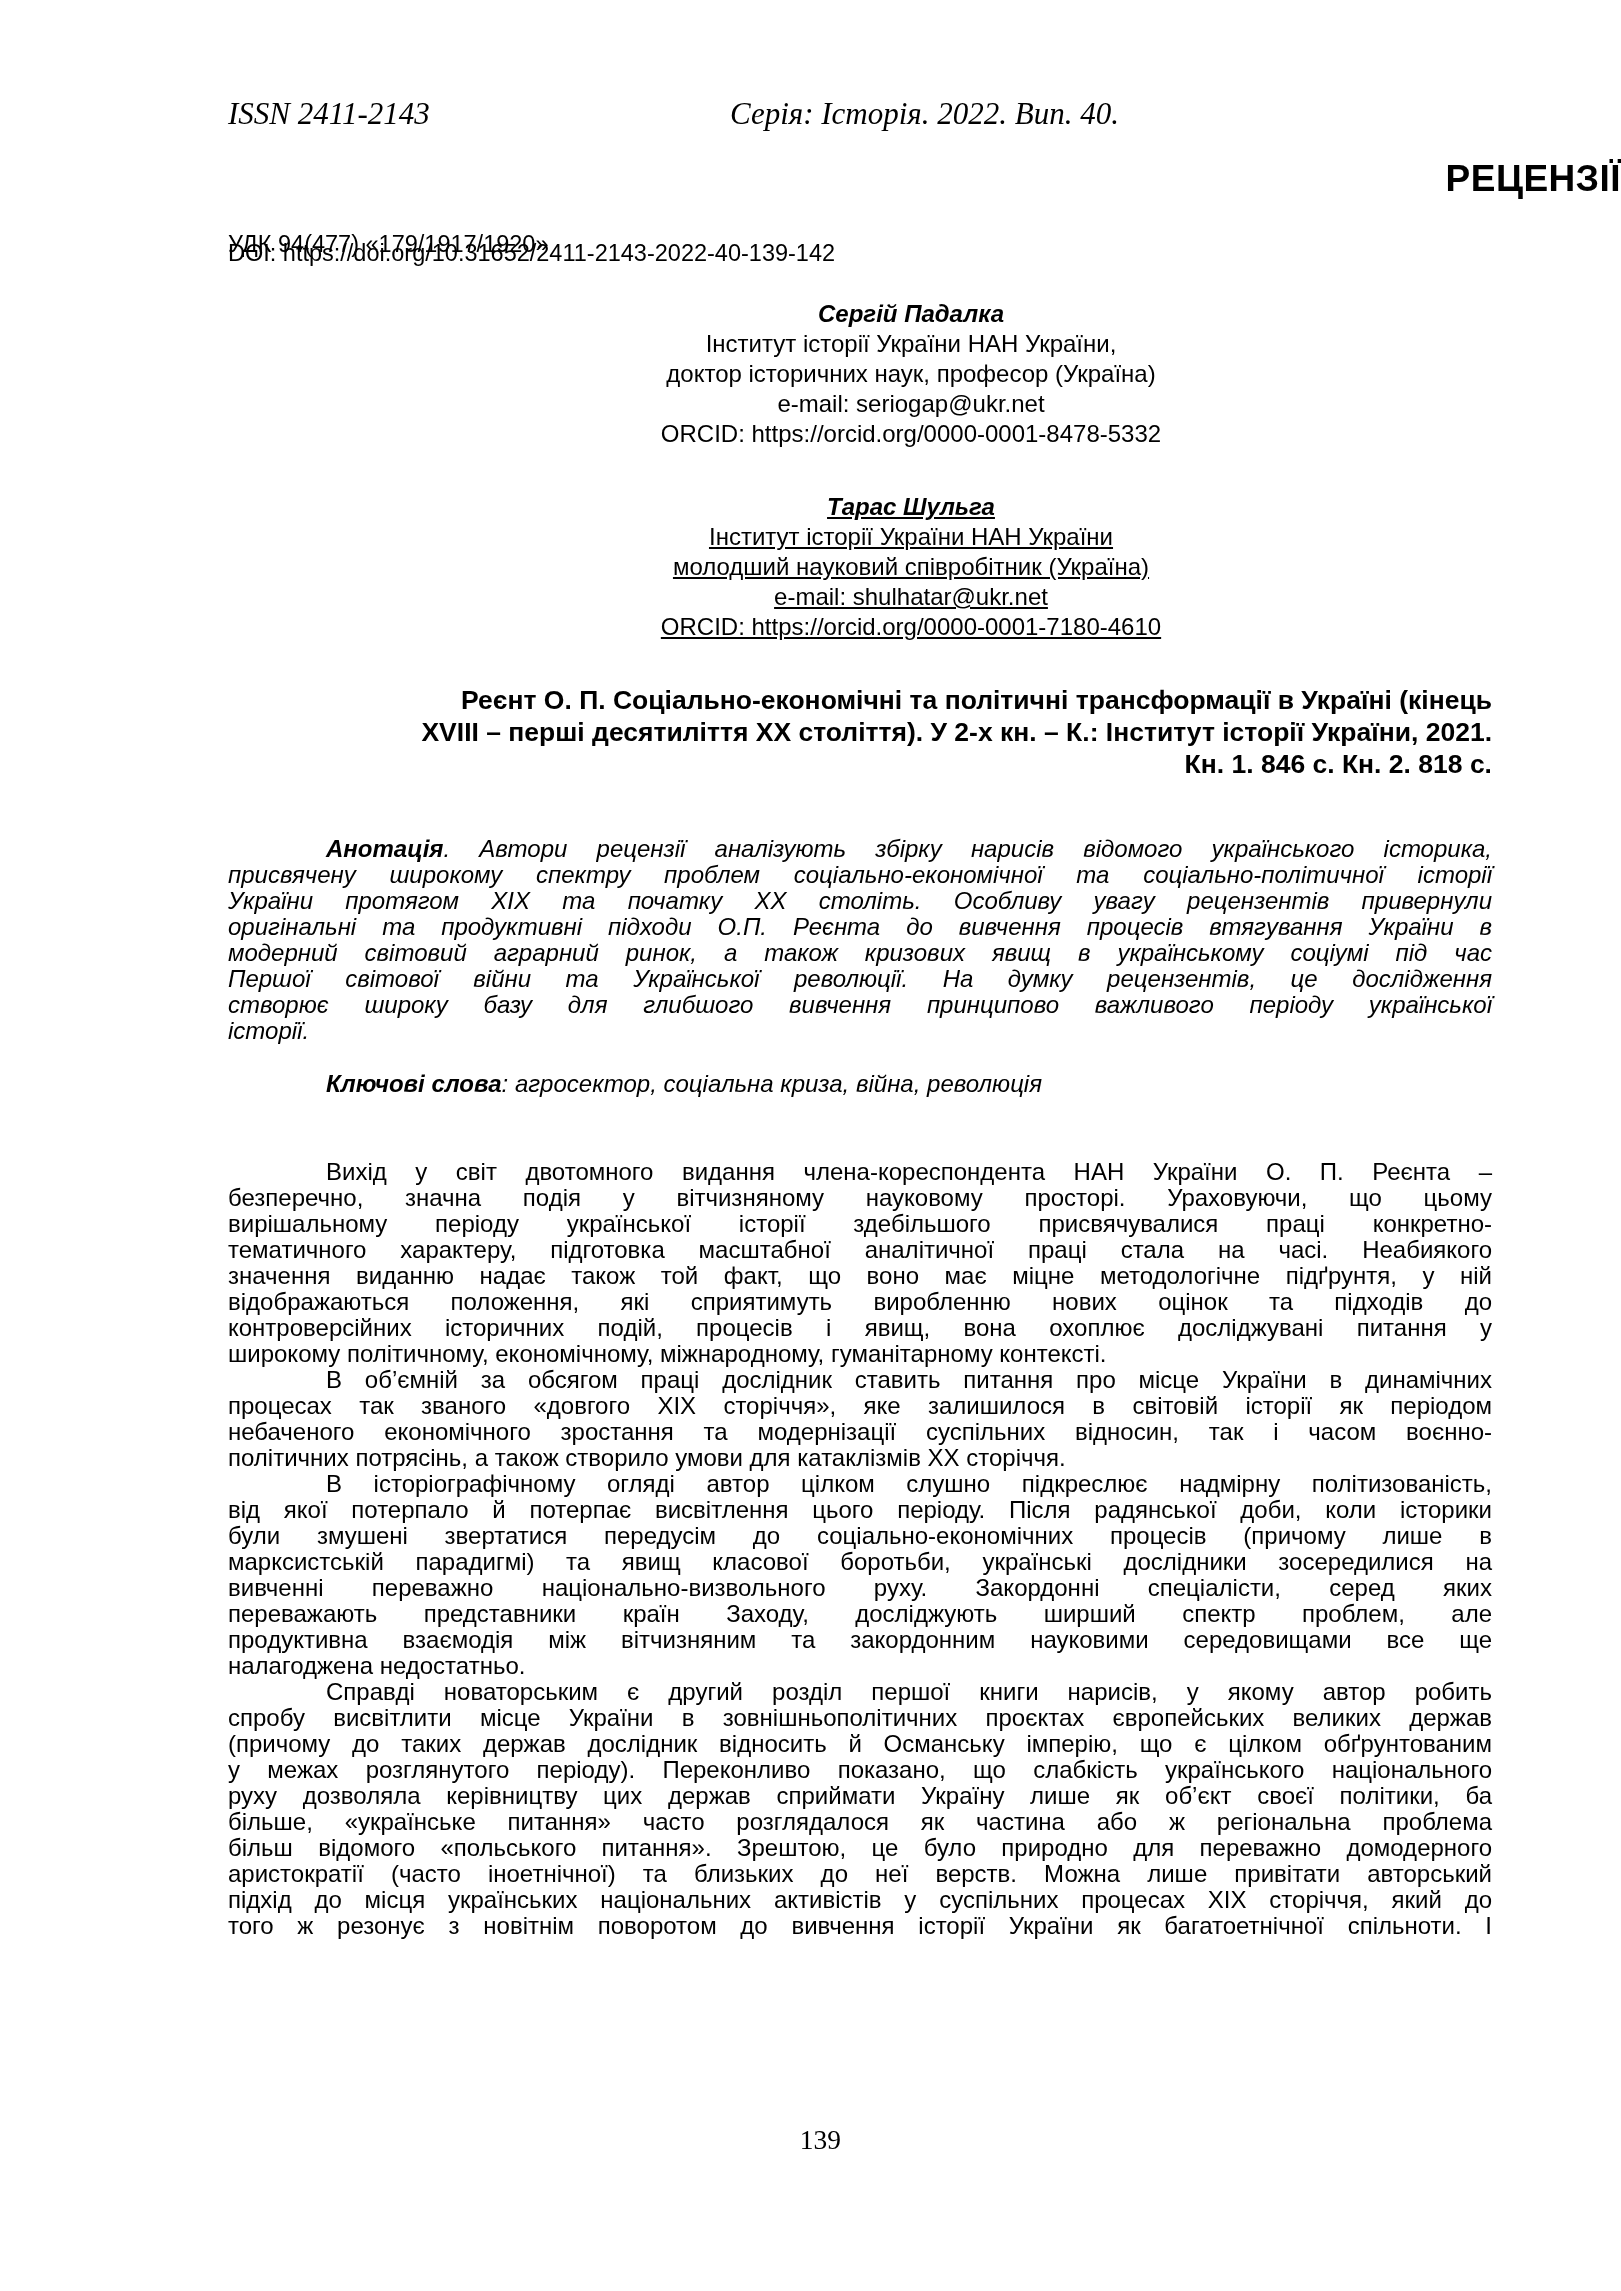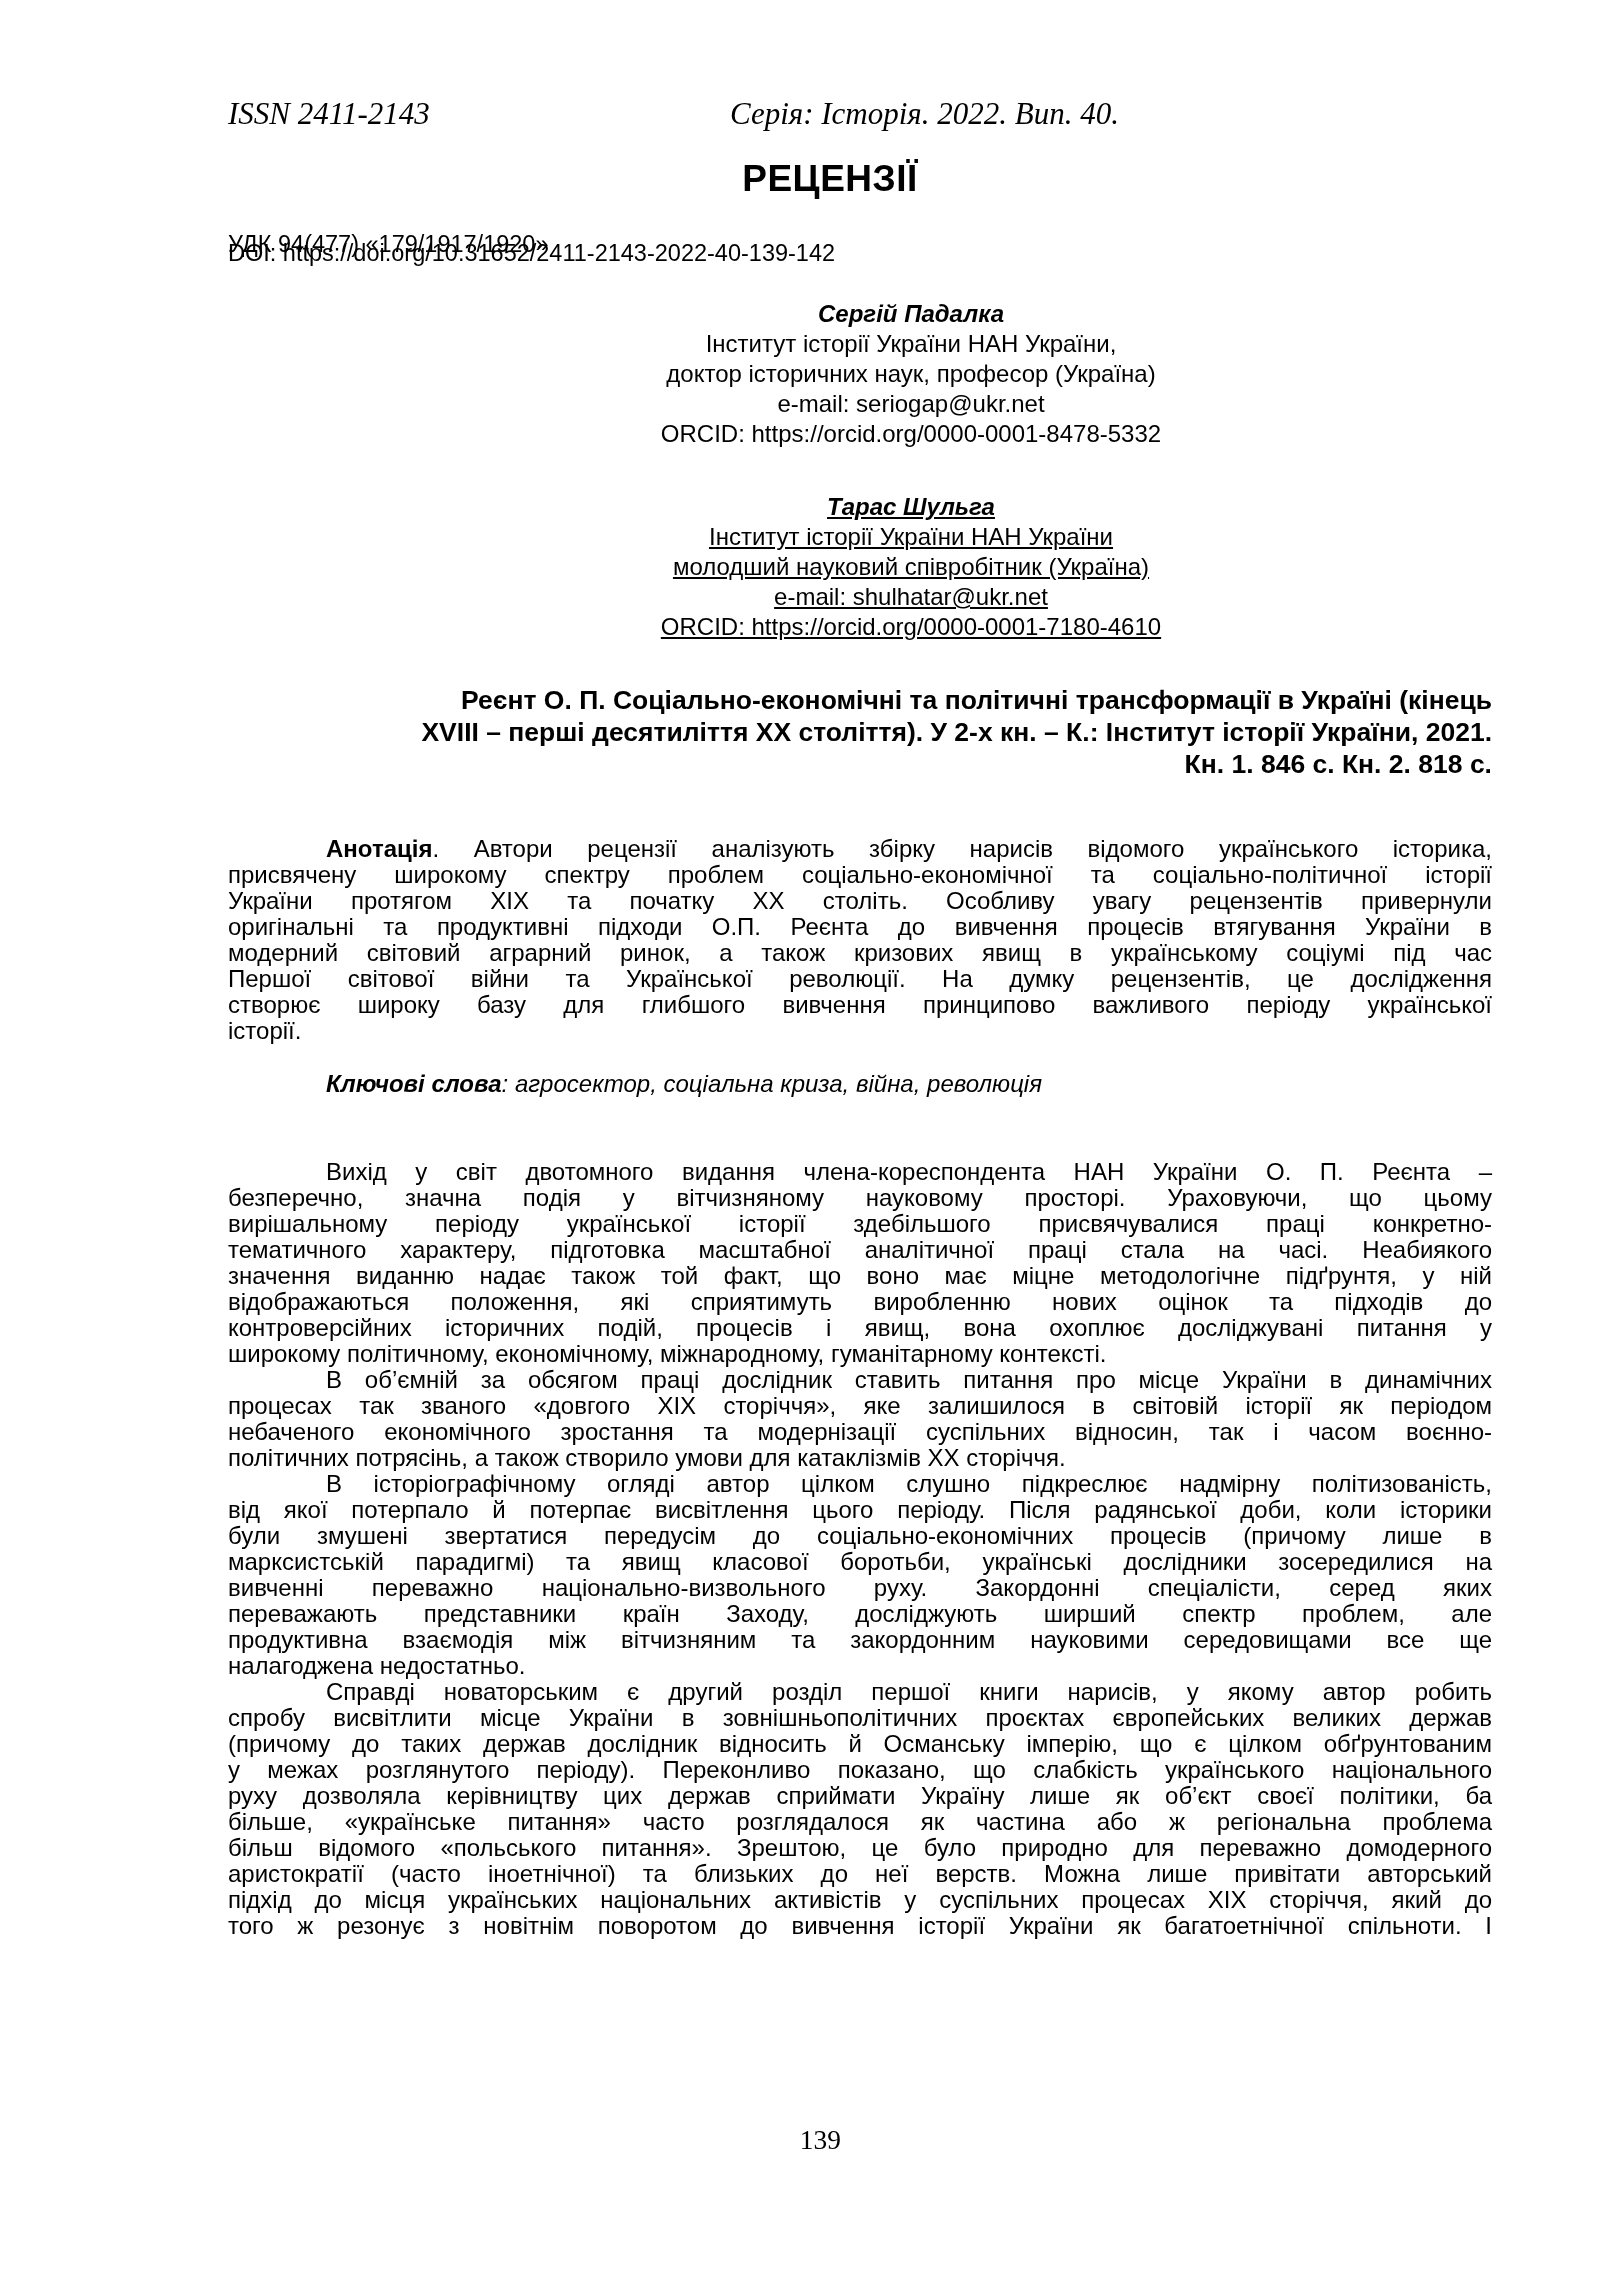--- a/index.html
+++ b/index.html
@@ -1,36 +1,36 @@
 <!DOCTYPE html>
 <html><head>
 <meta charset="utf-8">
 <style>
   html, body { margin: 0; padding: 0; background: #ffffff; }
   body { width: 1621px; height: 2292px; position: relative; overflow: hidden; color: #000; }
   .page { position: absolute; left: 0; top: 0; width: 1621px; height: 2292px; background: #fff; }
   .hdr { position: absolute; top: 98px; font-family: "Liberation Serif", "DejaVu Serif", serif; font-style: italic; font-size: 31px; line-height: 31px; }
   .hdr-left { left: 228px; }
   .hdr-right { left: 730px; }
-  .section-title { position: absolute; top: 157px; left: 0; width: 1621px; text-align: center; padding-left: 39px; box-sizing: border-box;
+  .section-title { position: absolute; top: 157px; left: 0; width: 1621px; text-align: right; padding-left: 39px; box-sizing: border-box;
     font-family: "Liberation Sans", "DejaVu Sans", sans-serif; font-weight: bold; font-size: 37px; line-height: 43px; letter-spacing: 0.5px; }
   .meta { position: absolute; left: 228px; font-family: "Liberation Sans", "DejaVu Sans", sans-serif; font-size: 23.5px; line-height: 29px; }
   .meta-udk { top: 210px; margin-top: 20px; }
   .meta-doi { top: 239px; }
   .author-block { position: absolute; left: 421px; width: 980px; text-align: center; font-family: "Liberation Sans", "DejaVu Sans", sans-serif; font-size: 24px; line-height: 30px; }
   .author-block .name { font-weight: bold; font-style: italic; }
   .author-1 { top: 299px; }
   .author-2 { top: 492px; text-decoration: underline; }
   .book-title { position: absolute; left: 228px; width: 1264px; top: 684px; text-align: center; font-family: "Liberation Sans", "DejaVu Sans", sans-serif; font-weight: bold; font-size: 26.5px; line-height: 32px; }
   .book-title div { white-space: nowrap; text-align: right; }
   .text-block { position: absolute; left: 228px; width: 1264px; font-family: "Liberation Sans", "DejaVu Sans", sans-serif; font-size: 24px; line-height: 26px; }
   .line { display: block; white-space: nowrap; height: 26px; text-align: justify; text-align-last: justify; }
   .line.last { text-align-last: left; }
   .indent { padding-left: 98px; }
-  .abstract { top: 836px; }
+  .abstract { top: 836px; font-style: italic; }
   .abstract .lbl { font-weight: bold; }
   .keywords { position: absolute; left: 326px; top: 1071px; font-family: "Liberation Sans", "DejaVu Sans", sans-serif; font-size: 24px; line-height: 26.5px; font-style: italic; }
   .keywords .lbl { font-weight: bold; }
   .body-text { top: 1159px; }
   .page-number { position: absolute; top: 2125px; left: 0; width: 1621px; text-align: center; font-family: "Liberation Serif", "DejaVu Serif", serif; font-size: 27.4px; line-height: 31px; padding-left: 19.6px; box-sizing: border-box; }
 </style>
 </head>
 <body>
 
 <div class="page">

